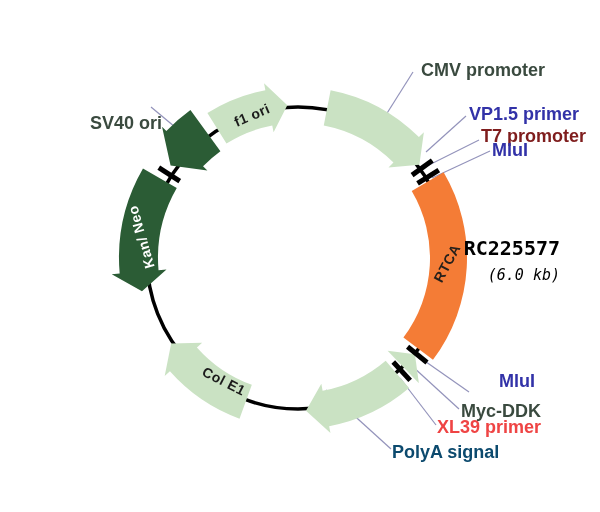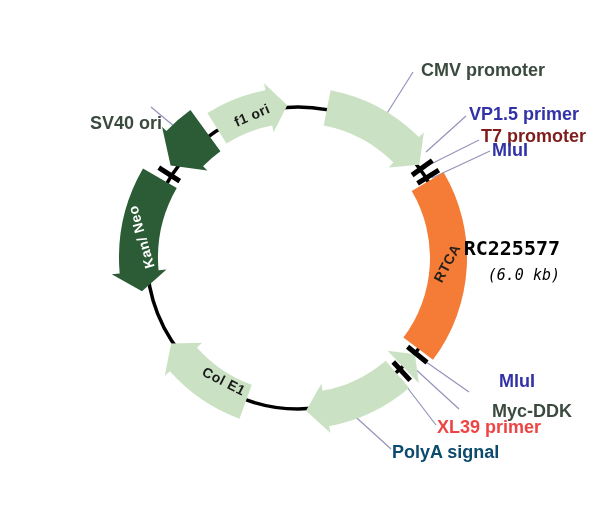--- a/index.html
+++ b/index.html
@@ -46,20 +46,20 @@
   <div id="labels">
       <div class="arclabel" style="left: 251.647px; top: 115.342px; color: rgb(27, 27, 27); transform: translate(-50%, -50%) rotate(-23deg);">f1 ori</div>
       <div class="arclabel" style="left: 446.909px; top: 263.2px; color: rgb(38, 32, 27); transform: translate(-50%, -50%) rotate(-62deg);">RTCA</div>
       <div class="arclabel" style="left: 223.835px; top: 381.432px; color: rgb(27, 27, 27); transform: translate(-50%, -50%) rotate(27deg);">Col E1</div>
       <div class="arclabel" style="left: 141.352px; top: 237.377px; color: rgb(255, 255, 255); transform: translate(-50%, -50%) rotate(-106deg);">Kan/ Neo</div>
       <div class="callout" style="left: 421px; top: 63px; color: rgb(58, 74, 63);">CMV promoter</div>
       <div class="callout" style="left: 469px; top: 107px; color: rgb(50, 50, 168);">VP1.5 primer</div>
       <div class="callout" style="left: 481px; top: 129px; color: #7f1d1d;">T7 promoter</div>
       <div class="callout" style="left: 492px; top: 143px; color: rgb(50, 50, 168);">MluI</div>
       <div class="callout" style="left: 471px; top: 374px; color: rgb(50, 50, 168); padding-left: 28px;">MluI</div>
-      <div class="callout" style="left: 461px; top: 404px; color: rgb(58, 74, 63); margin-left: 31px;">Myc-DDK</div>
+      <div class="callout" style="left: 461px; top: 404px; color: rgb(58, 74, 63);">Myc-DDK</div>
       <div class="callout" style="left: 437px; top: 420px; color: #ef4444;">XL39 primer</div>
       <div class="callout" style="left: 392px; top: 445px; color: #0c4a6e;">PolyA signal</div>
       <div class="callout" style="left: 90px; top: 96px; color: rgb(58, 74, 63); margin-top: 20px;">SV40 ori</div>
     </div>
   <div id="plasmid-name" class="center-title">RC225577</div>
   <div id="plasmid-size" class="center-title">(6.0 kb)</div>
 </div>
 
 </body></html>

